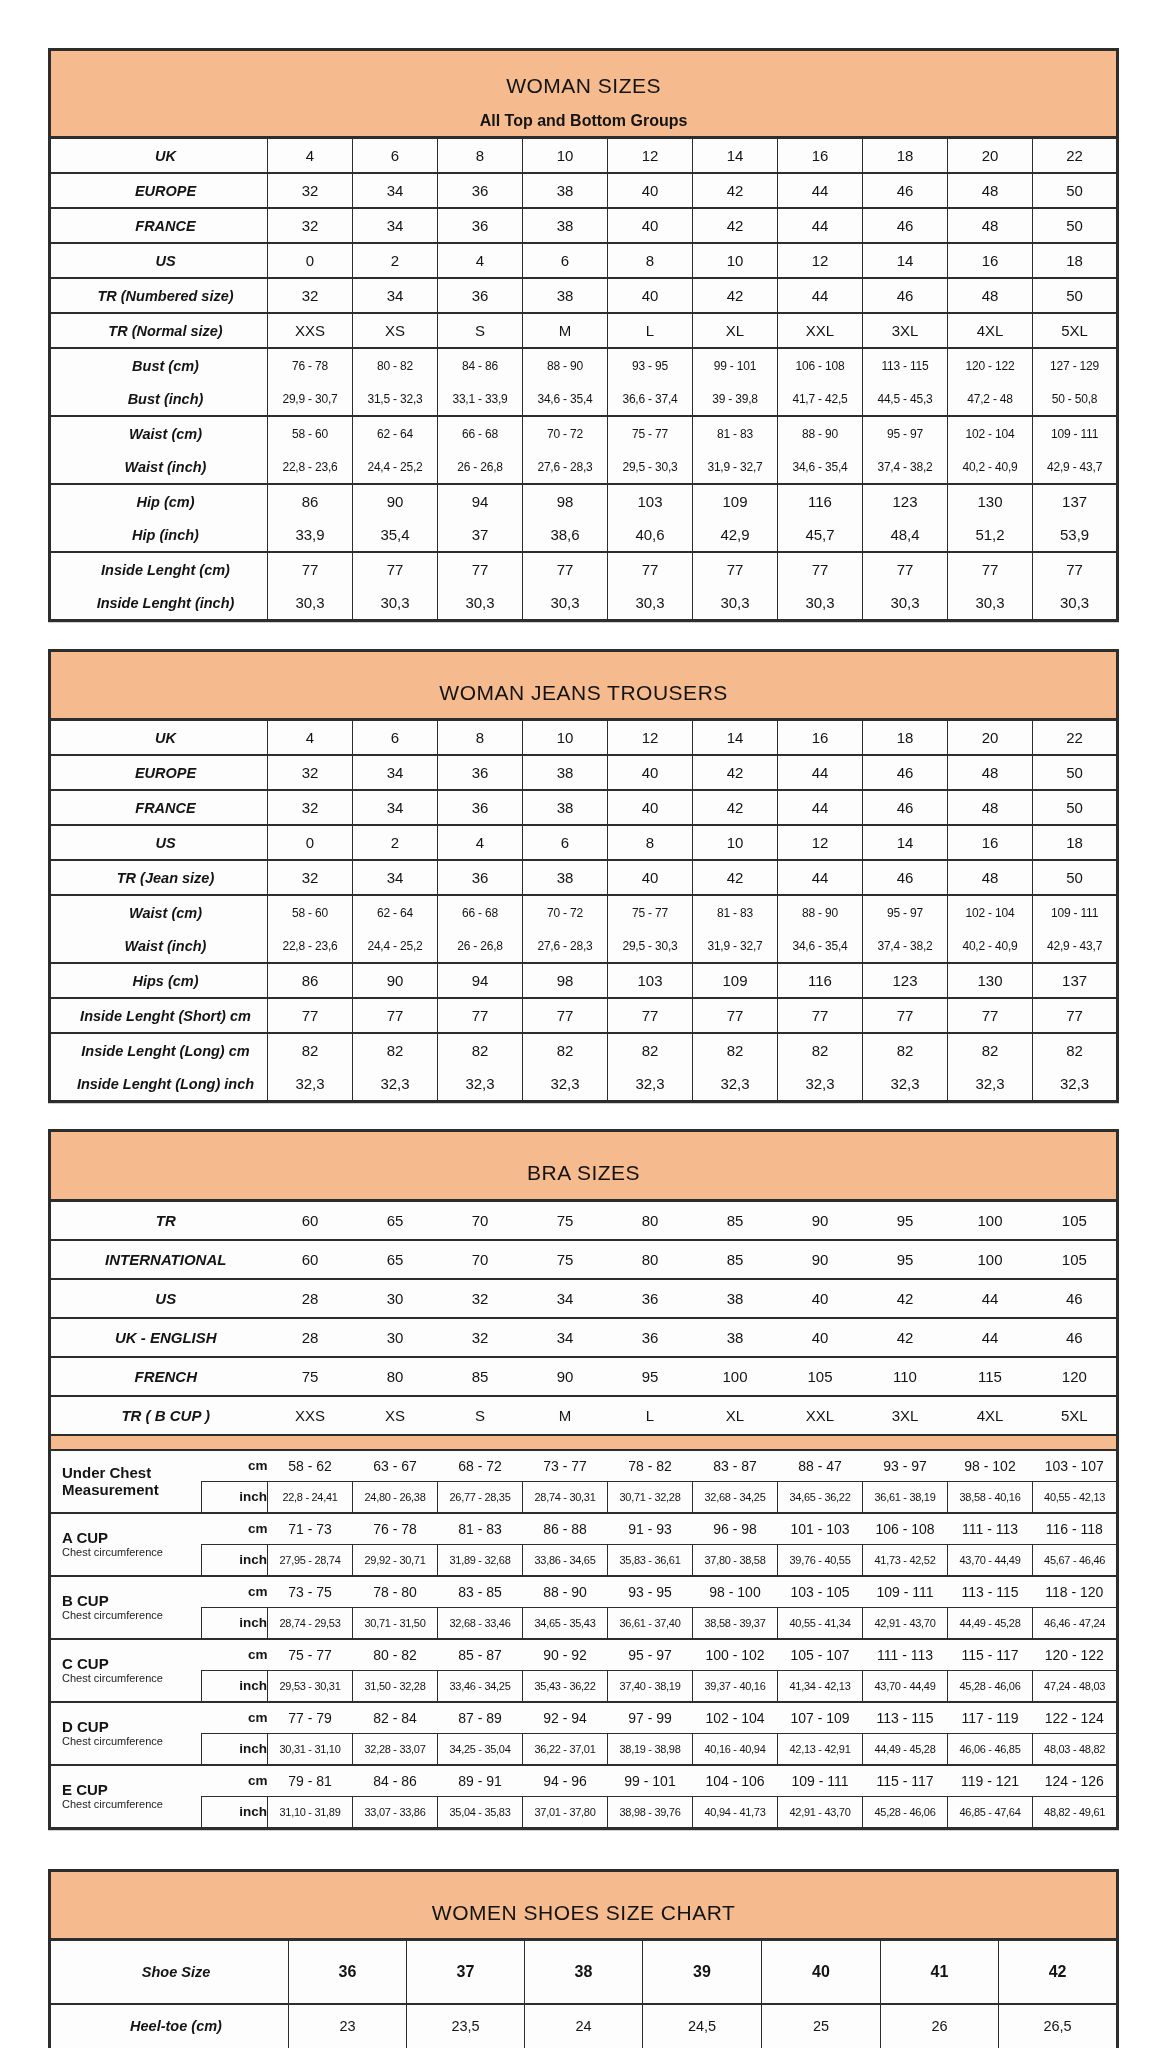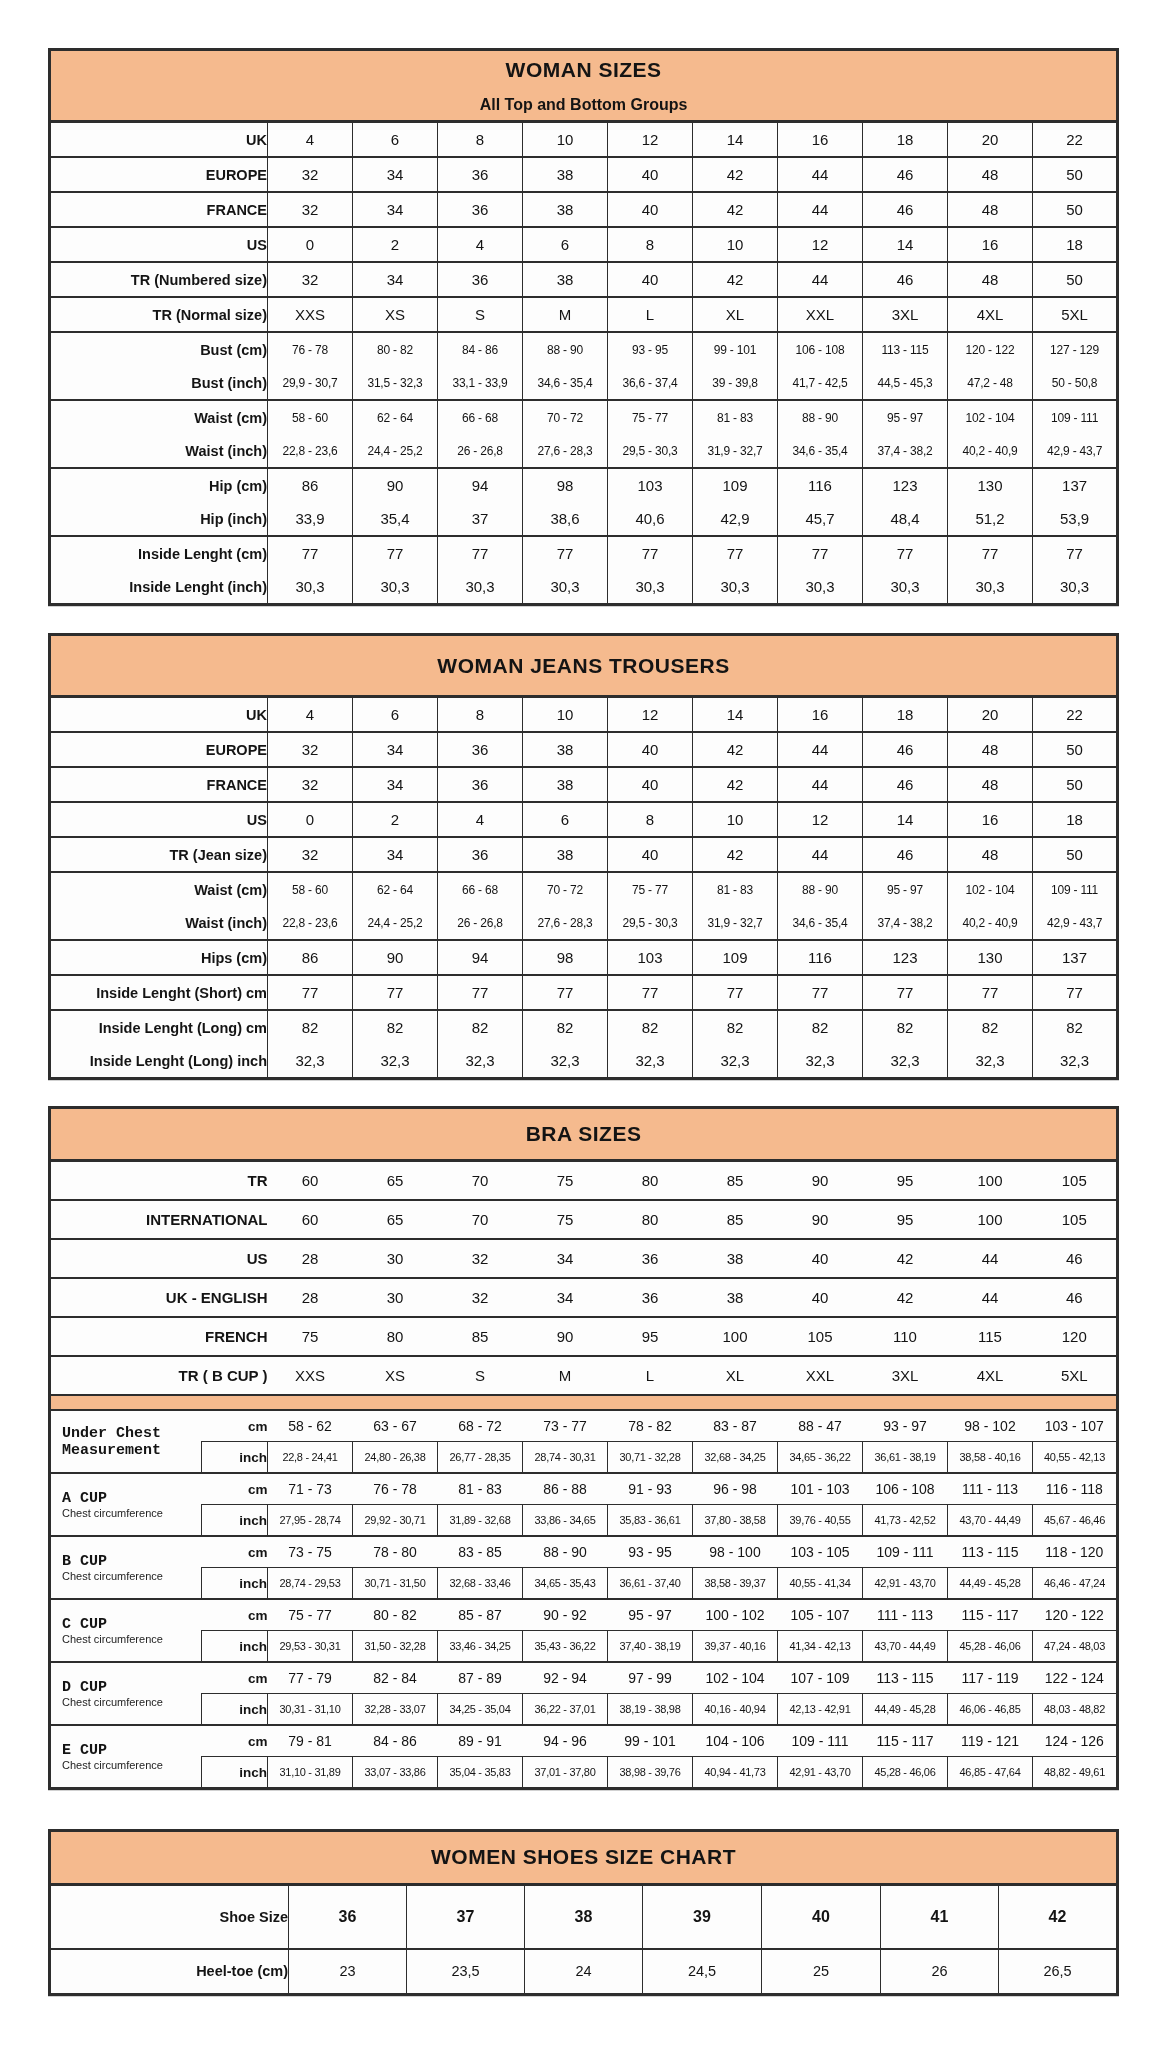--- a/index.html
+++ b/index.html
@@ -16,47 +16,47 @@
     box-shadow:0 1px 0 rgba(0,0,0,0.18);
   }
   td{
     text-align:center;vertical-align:middle;overflow:hidden;
     white-space:nowrap;padding:0;color:#141414;
   }
   
   .thead td{
     background:#f5ba8e;border-bottom:3px solid #2d2d2d;text-align:center;
   }
-  .t-title{font-size:21px;font-weight:700;letter-spacing:.5px;line-height:1.15;}
+  .t-title{font-size:21px;font-weight:400;letter-spacing:.5px;line-height:1.15;margin-top:16px;}
   .t-sub{font-size:16px;font-weight:700;line-height:1.2;margin-top:13px;}
   .thead-pad{padding:7px 0 6px 0;}
   .thead-pad2{padding:13px 0;}
   
   tr.g-start td{border-top:2px solid #2d2d2d;}
   .vl td + td{border-left:1.2px solid #2d2d2d;}
   td.label{
-    text-align:right;padding-left:13px;font-weight:700;font-size:14.5px;
+    text-align:center;padding-left:13px;font-weight:700;font-size:14.5px;font-style:italic;
   }
   .val{font-size:15px;}
   .val.dense{font-size:12px;letter-spacing:-0.2px;}
   
   .t1 tbody td{height:33px;}
   .t2 tbody td{height:33px;}
   .bra .simple td{height:37px;}
   .bra .simple td.label{font-size:15px;}
   tr.novert td + td{border-left:none;}
   .strip td{height:13px;background:#f5ba8e;border-top:2px solid #2d2d2d;border-bottom:2px solid #2d2d2d;}
   
   .cups td{height:30px;}
   .cups .val{font-size:14px;}
   .cups .val.dense{font-size:11px;letter-spacing:-0.3px;}
   td.cup-label{
     text-align:left;padding-left:11px;white-space:normal;line-height:1.15;
   }
-  .cup-name{font-weight:700;font-size:15px;font-family:Liberation Mono, monospace;}
+  .cup-name{font-weight:700;font-size:15px;}
   .cup-subname{font-size:11px;font-weight:400;color:#222;}
   td.unit{font-weight:700;font-size:13.5px;text-align:right;}
   tr.cup-inch td{border-left:1.2px solid #2d2d2d;}
   tr.cup-inch td:last-child{border-right:none;}
   tr.cup-inch td{border-top:1.2px solid #2d2d2d;}
   
   .t4 tbody tr.r1 td{height:62px;}
   .t4 tbody tr.r2 td{height:43px;}
   .t4 tbody tr.r1 .val{font-weight:700;font-size:16px;}
   .t4 tbody tr.r2 .val{font-size:14.5px;}

